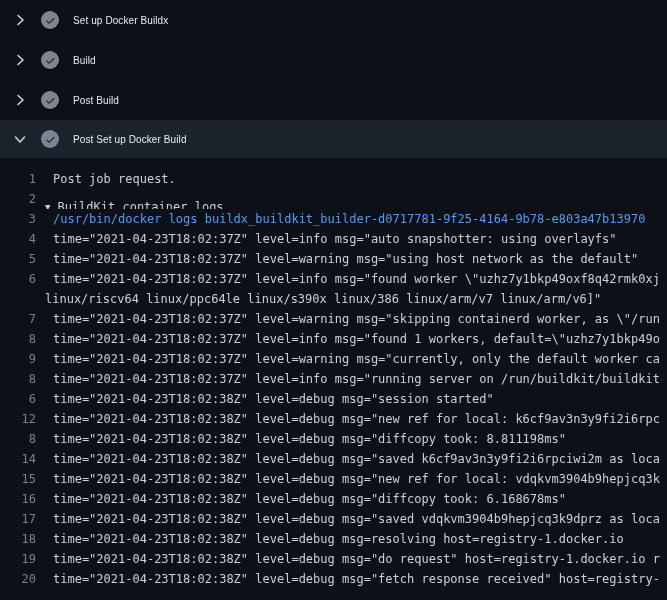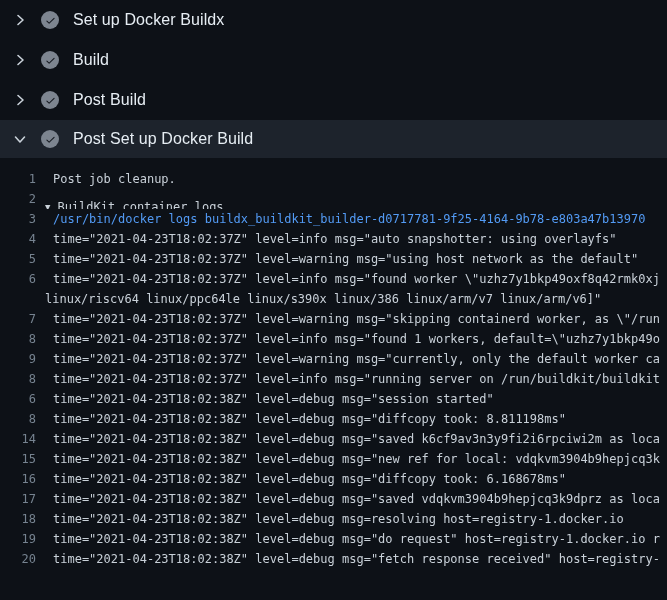--- a/index.html
+++ b/index.html
@@ -10,21 +10,21 @@
   *{margin:0;padding:0;box-sizing:border-box;}
   html,body{width:667px;height:600px;overflow:hidden;}
   body{background:var(--page-bg);font-family:"Liberation Sans",sans-serif;}
 
   .step{height:40px;display:flex;align-items:center;padding-left:12px;cursor:pointer;}
   .step.expanded{height:38px;background:var(--expanded-header-bg);}
   .chev{width:16px;height:16px;display:flex;align-items:center;justify-content:center;color:var(--chevron);flex:none;}
   .check{width:18px;height:18px;border-radius:50%;background:var(--check-circle);
          display:flex;align-items:center;justify-content:center;color:var(--check-mark);
          margin-left:13px;flex:none;}
-  .step-label{margin-left:14px;color:var(--title-text);font-size:16px;letter-spacing:.1px;}
+  .step-label{margin-left:14px;color:var(--title-text);font-size:10px;letter-spacing:.1px;}
 
   .log-area{padding-top:11px;font-family:"DejaVu Sans Mono","Liberation Mono",monospace;font-size:12px;}
   .log-row{height:20px;display:flex;align-items:center;white-space:pre;overflow:hidden;}
   .num{width:36px;flex:none;text-align:right;color:var(--line-number);cursor:pointer;}
   .text{margin-left:17px;color:var(--log-text);}
   .log-row.command .text{color:var(--command-text);}
   .log-row.group .text{margin-left:9px;cursor:pointer;margin-top:15px;}
   .log-row.group .marker{display:inline-block;margin-right:7px;font-size:9px;vertical-align:1px;}
   .log-row.continuation .text{margin-left:45px;}
 </style>
@@ -83,32 +83,33 @@
     <span class="check">
       <svg width="11" height="11" viewBox="0 0 16 16">
           <path fill="currentColor" d="M13.78 4.22a.75.75 0 010 1.06l-7.25 7.25a.75.75 0 01-1.06 0L2.22 9.28a.75.75 0 011.06-1.06l2.72 2.72 6.72-6.72a.75.75 0 011.06 0z"></path>
         </svg>
     </span>
     <span class="step-label">Post Set up Docker Build</span>
   </div>
 </div>
 
 <div class="log-area">
-    <div class="log-row normal"><span class="num">1</span><span class="text">Post job cleanup.</span></div>
+    <div class="log-row normal"><span class="num">1</span><span class="text">Post job request.</span></div>
     <div class="log-row group"><span class="num">2</span><span class="text"><span class="marker">▼</span><span>BuildKit container logs</span></span></div>
     <div class="log-row command"><span class="num">3</span><span class="text">/usr/bin/docker logs buildx_buildkit_builder-d0717781-9f25-4164-9b78-e803a47b13970</span></div>
     <div class="log-row normal"><span class="num">4</span><span class="text">time="2021-04-23T18:02:37Z" level=info msg="auto snapshotter: using overlayfs"</span></div>
     <div class="log-row normal"><span class="num">5</span><span class="text">time="2021-04-23T18:02:37Z" level=warning msg="using host network as the default"</span></div>
     <div class="log-row normal"><span class="num">6</span><span class="text">time="2021-04-23T18:02:37Z" level=info msg="found worker \"uzhz7y1bkp49oxf8q42rmk0xj</span></div>
     <div class="log-row continuation"><span class="text">linux/riscv64 linux/ppc64le linux/s390x linux/386 linux/arm/v7 linux/arm/v6]"</span></div>
     <div class="log-row normal"><span class="num">7</span><span class="text">time="2021-04-23T18:02:37Z" level=warning msg="skipping containerd worker, as \"/run</span></div>
     <div class="log-row normal"><span class="num">8</span><span class="text">time="2021-04-23T18:02:37Z" level=info msg="found 1 workers, default=\"uzhz7y1bkp49o</span></div>
     <div class="log-row normal"><span class="num">9</span><span class="text">time="2021-04-23T18:02:37Z" level=warning msg="currently, only the default worker ca</span></div>
     <div class="log-row normal"><span class="num">8</span><span class="text">time="2021-04-23T18:02:37Z" level=info msg="running server on /run/buildkit/buildkit</span></div>
     <div class="log-row normal"><span class="num">6</span><span class="text">time="2021-04-23T18:02:38Z" level=debug msg="session started"</span></div>
+    <div class="log-row normal"><span class="num">12</span><span class="text">time="2021-04-23T18:02:38Z" level=debug msg="new ref for local: k6cf9av3n3y9fi2i6rpc</span></div>
     <div class="log-row normal"><span class="num">8</span><span class="text">time="2021-04-23T18:02:38Z" level=debug msg="diffcopy took: 8.811198ms"</span></div>
     <div class="log-row normal"><span class="num">14</span><span class="text">time="2021-04-23T18:02:38Z" level=debug msg="saved k6cf9av3n3y9fi2i6rpciwi2m as loca</span></div>
     <div class="log-row normal"><span class="num">15</span><span class="text">time="2021-04-23T18:02:38Z" level=debug msg="new ref for local: vdqkvm3904b9hepjcq3k</span></div>
     <div class="log-row normal"><span class="num">16</span><span class="text">time="2021-04-23T18:02:38Z" level=debug msg="diffcopy took: 6.168678ms"</span></div>
     <div class="log-row normal"><span class="num">17</span><span class="text">time="2021-04-23T18:02:38Z" level=debug msg="saved vdqkvm3904b9hepjcq3k9dprz as loca</span></div>
     <div class="log-row normal"><span class="num">18</span><span class="text">time="2021-04-23T18:02:38Z" level=debug msg=resolving host=registry-1.docker.io</span></div>
     <div class="log-row normal"><span class="num">19</span><span class="text">time="2021-04-23T18:02:38Z" level=debug msg="do request" host=registry-1.docker.io r</span></div>
     <div class="log-row normal"><span class="num">20</span><span class="text">time="2021-04-23T18:02:38Z" level=debug msg="fetch response received" host=registry-</span></div>
   </div>
 

